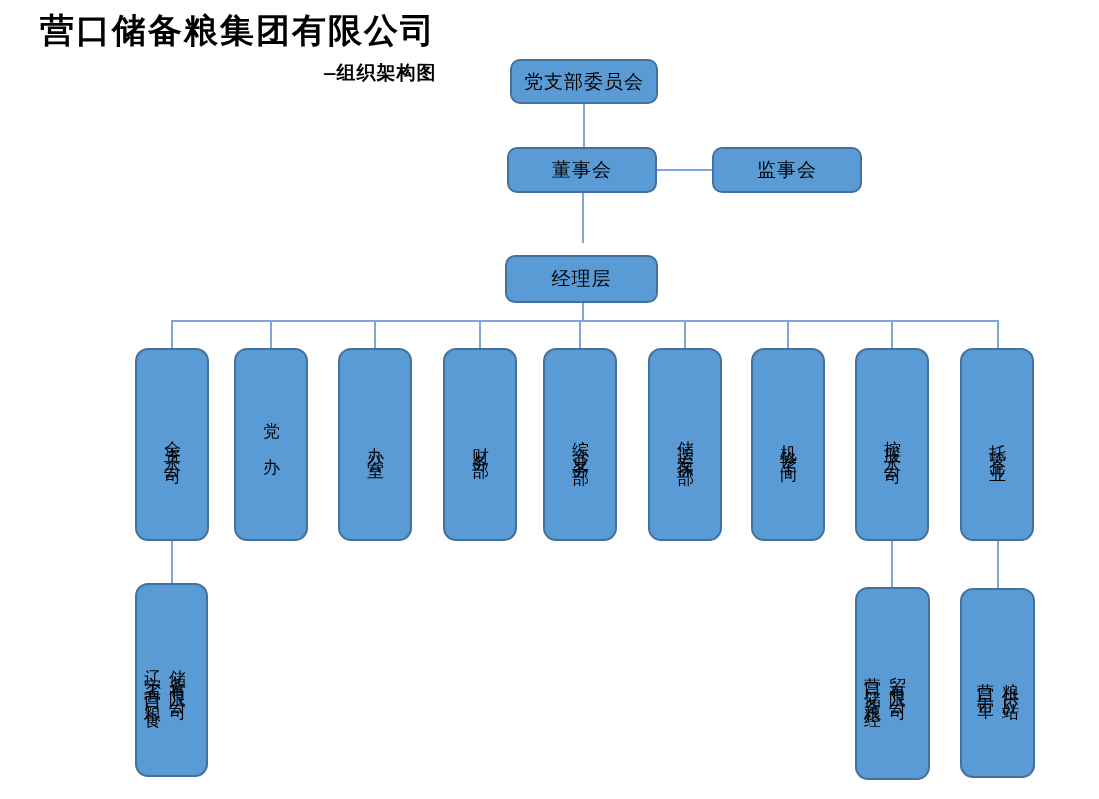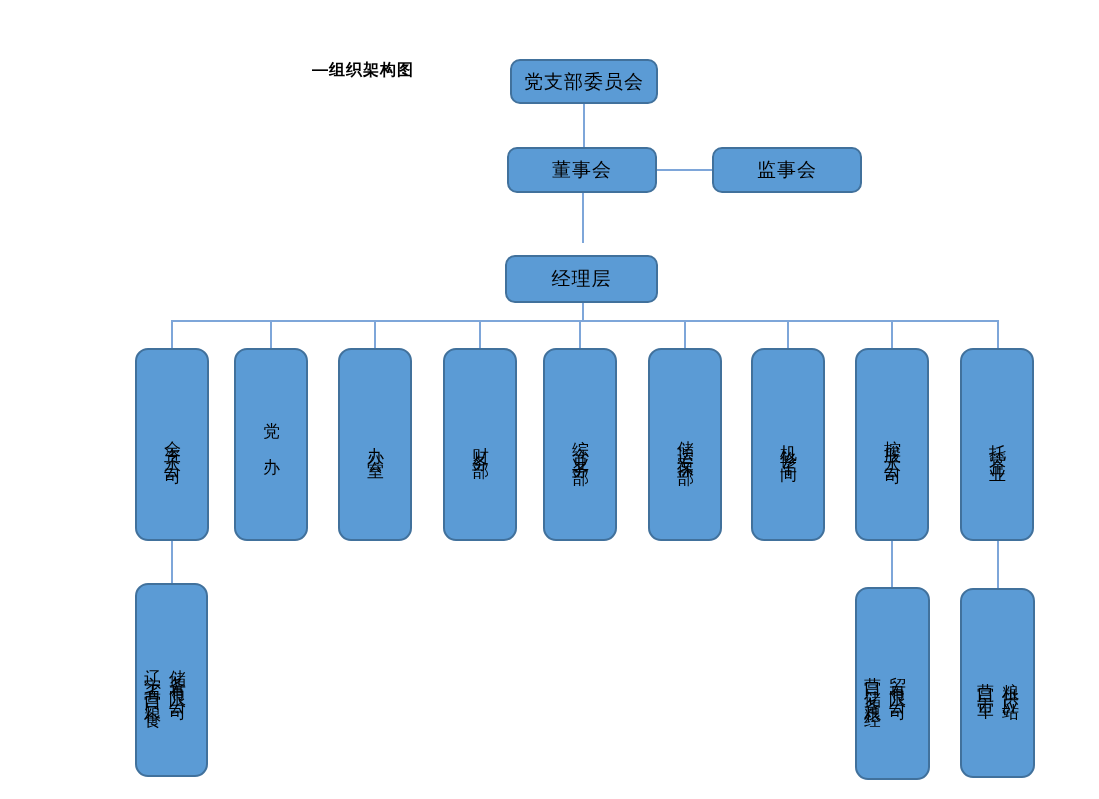--- a/index.html
+++ b/index.html
@@ -16,24 +16,24 @@
     position: absolute;
     left: 40px; top: 8px;
     font-family: "Liberation Sans", sans-serif;
     font-weight: bold;
     font-size: 34px;
     letter-spacing: 2px;
     white-space: nowrap;
   }
   .page-subtitle {
     position: absolute;
-    left: 312px; top: 60px;
-    font-family: Liberation Sans, sans-serif;
+    left: 324px; top: 60px;
+    font-family: Liberation Mono, monospace;
     font-weight: bold;
-    font-size: 16px;
+    font-size: 19px;
     letter-spacing: 1px;
     white-space: nowrap;
   }
   .line {
     position: absolute;
     background: #7EA6D9;
   }
   .vline { width: 2px; }
   .hline { height: 2px; }
   .node {
@@ -63,20 +63,21 @@
     align-items: flex-start;
     gap: 3px;
   }
   .node.align-left { justify-content: flex-start; padding-left: 4px; }
 </style>
 </head>
 <body>
 
 <div class="canvas">
 
+  <div class="page-title">营口储备粮集团有限公司</div>
   <div class="page-subtitle">—组织架构图</div>
 
   <div class="line vline" style="left:583px; top:104px; height:43px;"></div>
   <div class="line hline" style="left:657px; top:169px; width:55px;"></div>
   <div class="line vline" style="left:582px; top:193px; height:50px;"></div>
   <div class="line vline" style="left:582px; top:291px; height:30px;"></div>
   <div class="line hline" style="left:171px; top:320px; width:828px;"></div>
   <div class="line vline" style="left:171px; top:320px; height:29px;"></div>
   <div class="line vline" style="left:270px; top:320px; height:29px;"></div>
   <div class="line vline" style="left:374px; top:320px; height:29px;"></div>

